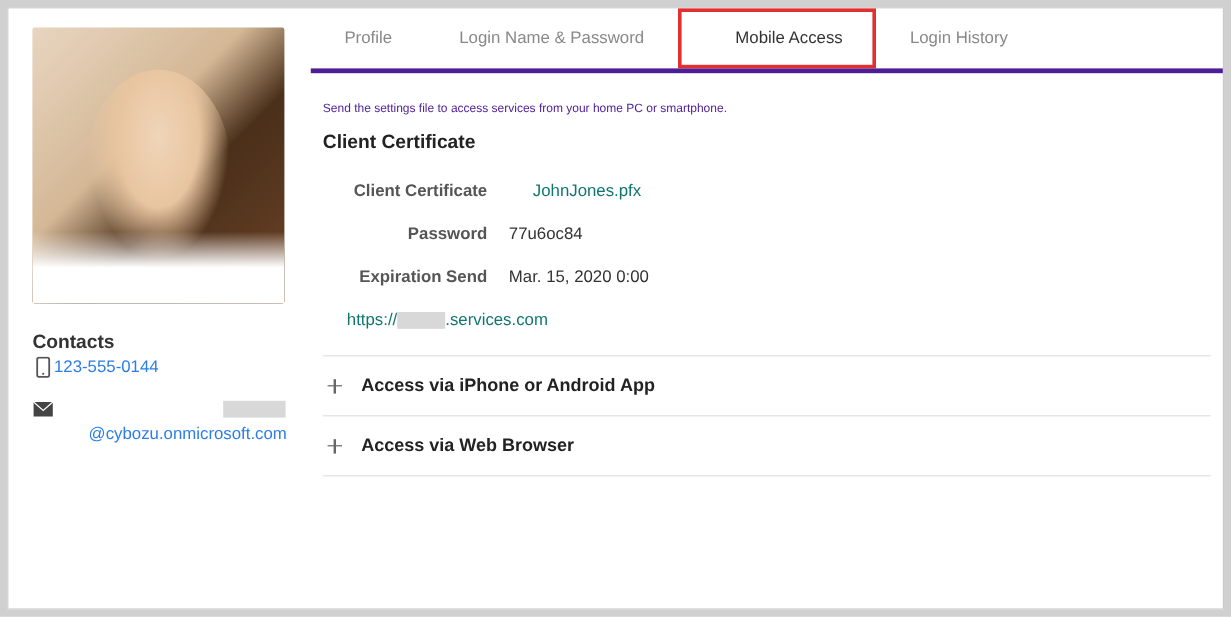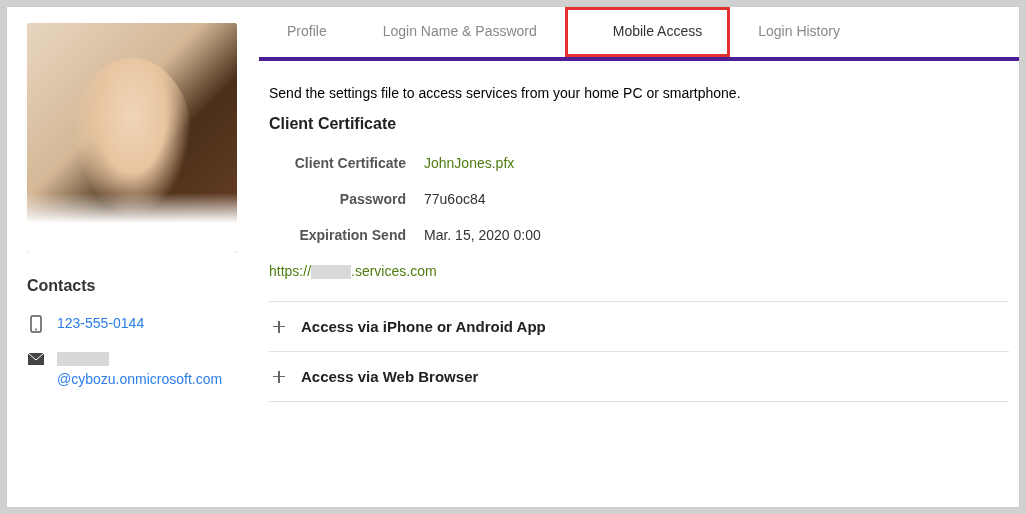--- a/index.html
+++ b/index.html
@@ -51,27 +51,27 @@
       bottom: 0;
       left: 0;
       right: 0;
       height: 60px;
       background: linear-gradient(to top, #fff 0%, #fff 50%, transparent 100%);
     }
     .contacts-heading {
       font-size: 16px;
       font-weight: 600;
       color: #333;
-      margin-bottom: 18px;
     }
     .contact-row {
       display: flex;
       align-items: flex-start;
       margin-bottom: 14px;
-      gap: 12px;
+      gap: 0;
+      text-align: right;
     }
     .contact-icon {
       width: 18px;
       height: 18px;
       flex-shrink: 0;
       display: flex;
       align-items: center;
       justify-content: center;
       margin-top: 2px;
     }
@@ -115,22 +115,22 @@
       padding-left: 48px;
     }
     .tab.highlight {
       outline: 3px solid #e03030;
       outline-offset: -3px;
     }
     .content {
       padding: 24px 10px 20px 10px;
     }
     .description {
-      color: #000000;
-      font-size: 14px;
+      color: #4c1d95;
+      font-size: 10px;
       margin-bottom: 14px;
     }
     .section-title {
       font-size: 16px;
       font-weight: 700;
       color: #222;
       margin-bottom: 12px;
     }
     .field-list {
       margin-bottom: 12px;
@@ -144,22 +144,23 @@
       width: 155px;
       text-align: right;
       color: #555;
       font-weight: 600;
       padding-right: 18px;
     }
     .field-value {
       color: #333;
     }
     .field-value.link {
-      color: #4d7c0f;
+      color: #0f766e;
       cursor: pointer;
+      margin-left: 20px;
     }
     .field-value .obscured {
       background: #d8d8d8;
       color: transparent;
       display: inline-block;
       width: 40px;
       height: 14px;
       vertical-align: text-bottom;
     }
     .accordion {

